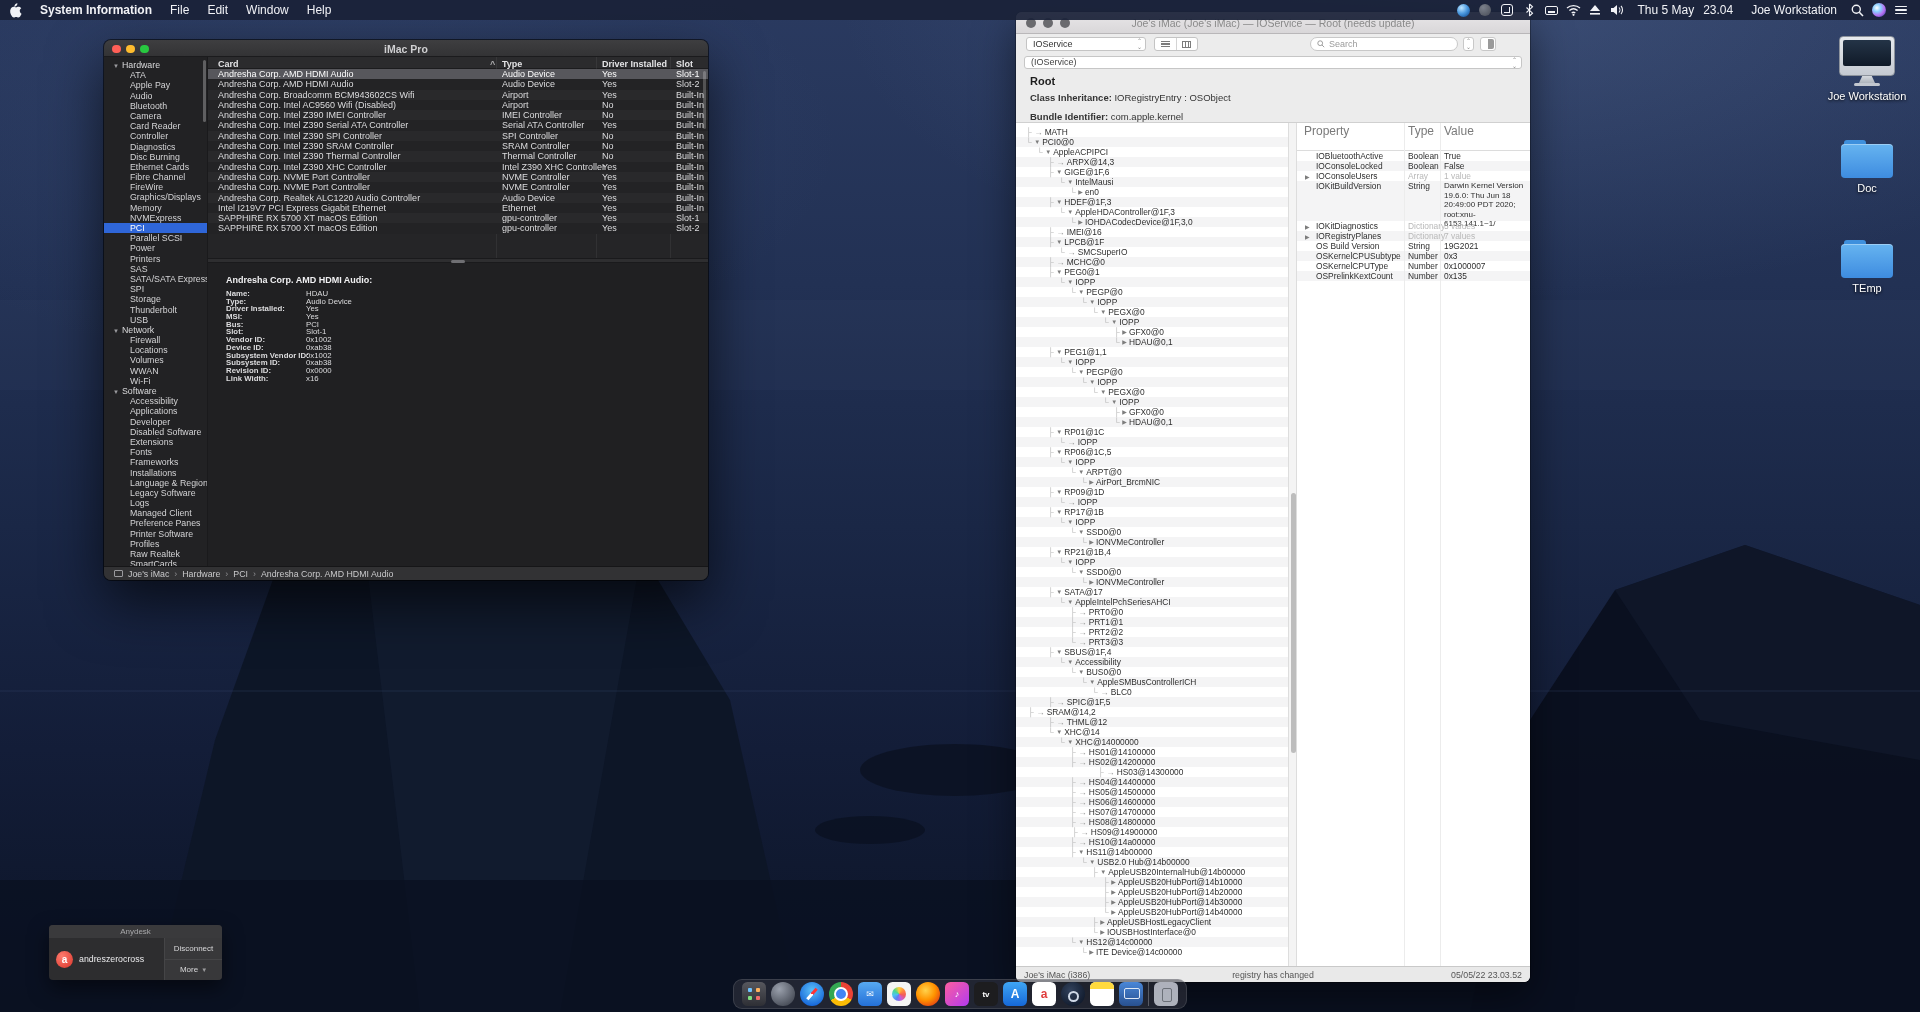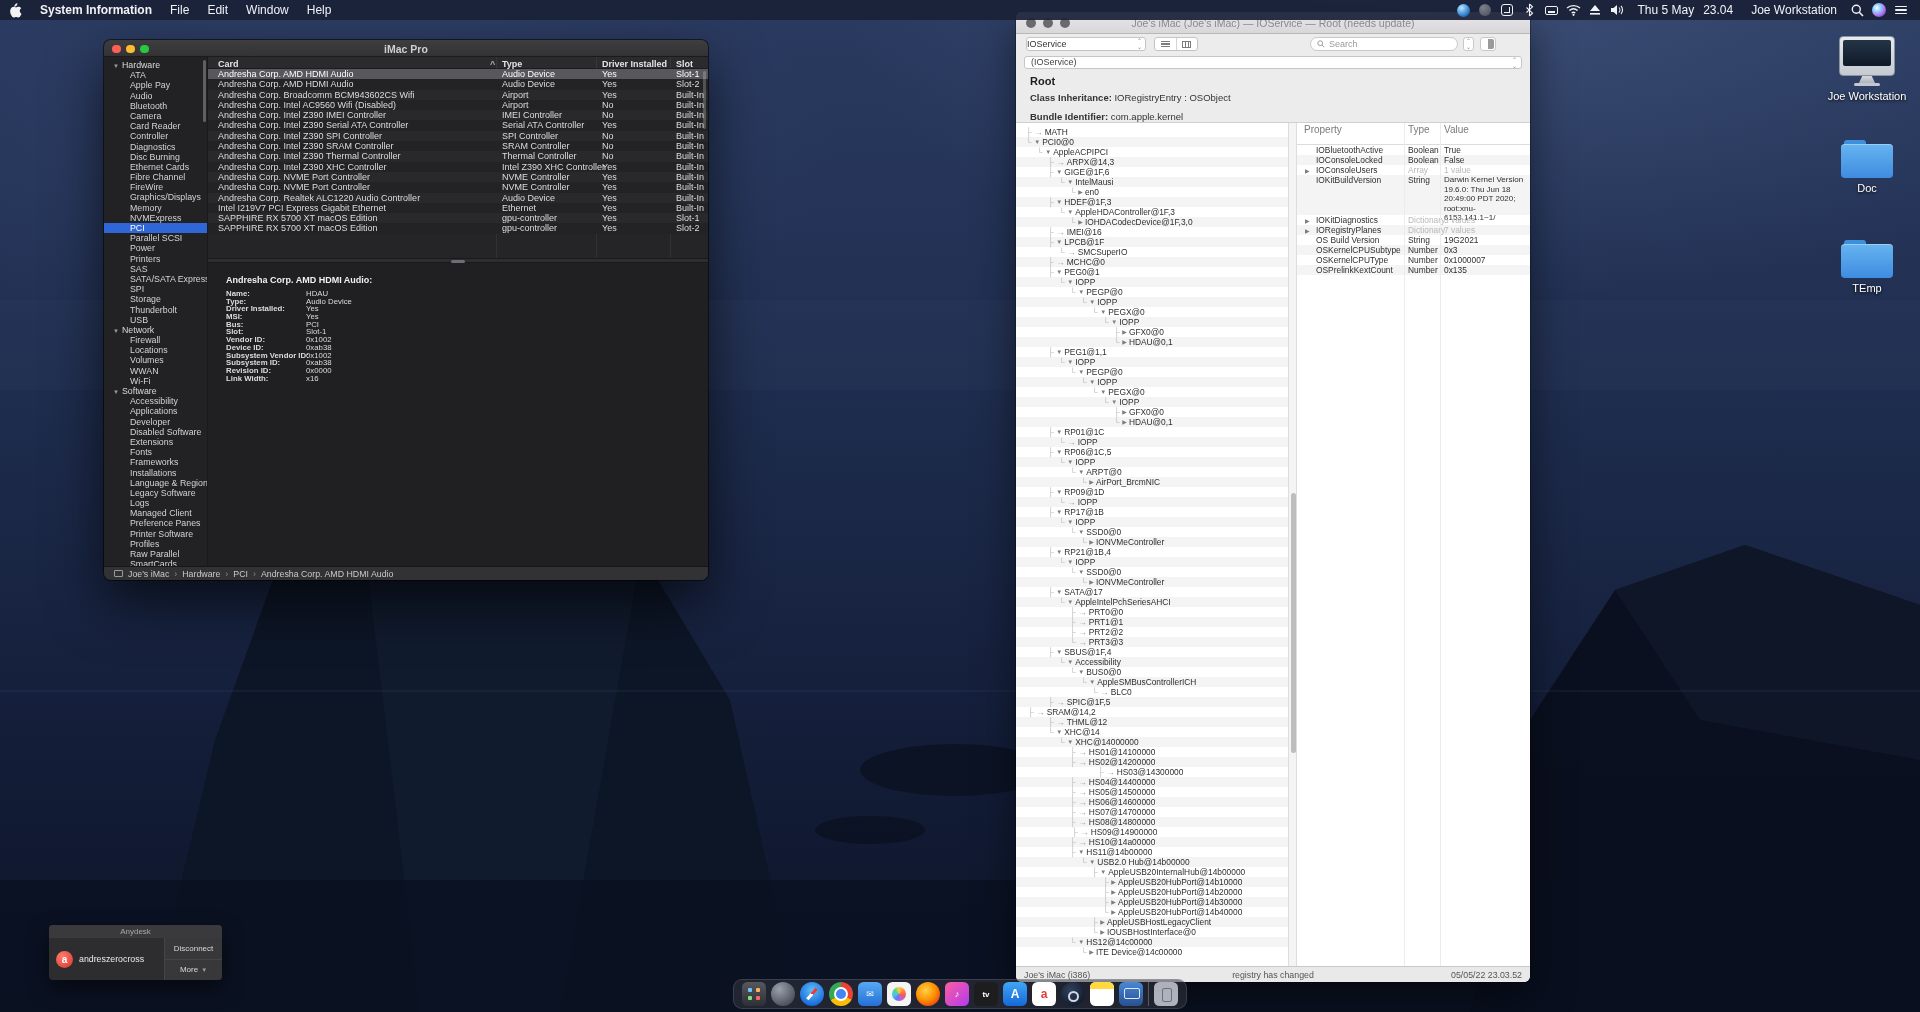--- a/index.html
+++ b/index.html
@@ -85,21 +85,21 @@
 
   
   #ioreg { position:absolute; left:1016px; top:12px; width:514px; height:970px; border-radius:6px; overflow:hidden;
     background:#ececec; box-shadow:0 15px 40px rgba(0,0,0,.5), 0 0 0 1px rgba(0,0,0,.28); font-size:9px; color:#333; z-index:10; }
   #io-titlebar { position:absolute; left:0; top:0; right:0; height:22px; background:linear-gradient(#e9e7e9,#d9d7d9); border-bottom:1px solid #b9b7b9; }
   #io-title { position:absolute; left:0; right:0; top:5px; text-align:center; font-size:10.5px; color:#8a8a8a; white-space:nowrap; }
   #io-titlebar .tl { width:10px; height:10px; top:6px; }
   #io-titlebar .tl.p1 { left:10px; } #io-titlebar .tl.p2 { left:27px; } #io-titlebar .tl.p3 { left:44px; }
   #io-toolbar { position:absolute; left:0; top:22px; right:0; height:20px; }
   .popup { position:absolute; left:10px; top:3px; width:120px; height:14px; background:#fff; border:1px solid #c4c4c4; border-radius:3px;
-    font-size:9px; color:#333; line-height:12px; }
+    font-size:9px; color:#333; line-height:12px; padding-left:6px; }
   .popup .updown { position:absolute; right:3px; top:1px; font-size:6px; color:#888; line-height:5.5px; text-align:center; }
   .seg { position:absolute; left:138px; top:3px; width:44px; height:14px; background:#fff; border:1px solid #c4c4c4; border-radius:3px; display:flex; }
   .seg .cell { flex:1; display:flex; align-items:center; justify-content:center; }
   .seg .cell + .cell { border-left:1px solid #d4d4d4; }
   .ic-rows { width:9px; height:7px; display:flex; flex-direction:column; justify-content:space-between; }
   .ic-rows i { height:1.3px; background:#7c7c7c; }
   .ic-cols { width:9px; height:7px; border:1px solid #7c7c7c; display:flex; }
   .ic-cols i { flex:1; border-right:1px solid #7c7c7c; } .ic-cols i:last-child { border-right:none; }
   .searchfield { position:absolute; left:294px; top:3px; width:148px; height:14px; background:#fff; border:1px solid #c8c8c8; border-radius:7px;
     display:flex; align-items:center; padding-left:6px; color:#9b9b9b; }
@@ -117,21 +117,21 @@
   #io-main { position:absolute; left:0; top:110px; right:0; bottom:16px; background:#fff; border-top:1px solid #d0d0d0; }
   #io-tree { position:absolute; left:0; top:0; width:272px; bottom:0; overflow:hidden; padding-top:4px; }
   .tnode { height:10px; line-height:10px; white-space:nowrap; font-size:8.4px; color:#2e2e2e; }
   .tnode:nth-child(even) { background:#f4f4f5; }
   .tnode .conn { color:#b8b8b8; }
   .tnode .tri { display:inline-block; font-size:6px; color:#7d7d7d; transform:translateY(-1px); margin-right:2px; }
   .tnode .arr { color:#9d9d9d; margin-right:2px; }
   #io-vscroll { position:absolute; left:272px; top:0; width:9px; bottom:0; background:#f4f4f4; border-left:1px solid #ddd; border-right:1px solid #ddd; }
   #io-vscroll .thumb { position:absolute; left:1.5px; width:5px; top:370px; height:260px; border-radius:3px; background:#bdbdbd; }
   #io-props { position:absolute; left:281px; top:0; right:0; bottom:0; overflow:hidden; }
-  #io-phead { height:22px; border-bottom:1px solid #dcdcdc; position:relative; color:#7a7a7a; font-size:10px; background:#fff; }
+  #io-phead { height:28px; border-bottom:1px solid #dcdcdc; position:relative; color:#7a7a7a; font-size:12px; background:#fff; }
   #io-phead span { position:absolute; top:1px; }
   .ph1 { left:7px; } .ph2 { left:111px; } .ph3 { left:147px; }
   .pcolsep { position:absolute; top:0; bottom:0; width:1px; background:#ececec; }
   .prow { position:relative; min-height:10px; font-size:8.4px; color:#2e2e2e; line-height:10px; }
   .prow:nth-child(even) { background:#f4f4f5; }
   .prow .parr { position:absolute; left:8px; font-size:6px; color:#7d7d7d; top:1px; }
   .prow .pname { position:absolute; left:19px; white-space:nowrap; }
   .prow .ptype { position:absolute; left:111px; white-space:nowrap; }
   .prow .pval { position:absolute; left:147px; width:82px; white-space:nowrap; }
   .prow.tall { height:40px; }
@@ -355,21 +355,21 @@
       <div class="sb-row">Fonts</div>
       <div class="sb-row">Frameworks</div>
       <div class="sb-row">Installations</div>
       <div class="sb-row">Language &amp; Region</div>
       <div class="sb-row">Legacy Software</div>
       <div class="sb-row">Logs</div>
       <div class="sb-row">Managed Client</div>
       <div class="sb-row">Preference Panes</div>
       <div class="sb-row">Printer Software</div>
       <div class="sb-row">Profiles</div>
-      <div class="sb-row">Raw Parallel</div>
+      <div class="sb-row">Raw Realtek</div>
       <div class="sb-row">SmartCards</div>
     </div>
   <div id="si-sb-scroll"></div>
 
   <div id="si-table">
     <div id="si-thead">
       <span class="th" style="left:10px">Card</span>
       <span class="th" style="left:282px; color:#a8a8aa">^</span>
       <span class="th" style="left:294px">Type</span>
       <span class="th" style="left:394px">Driver Installed</span>

